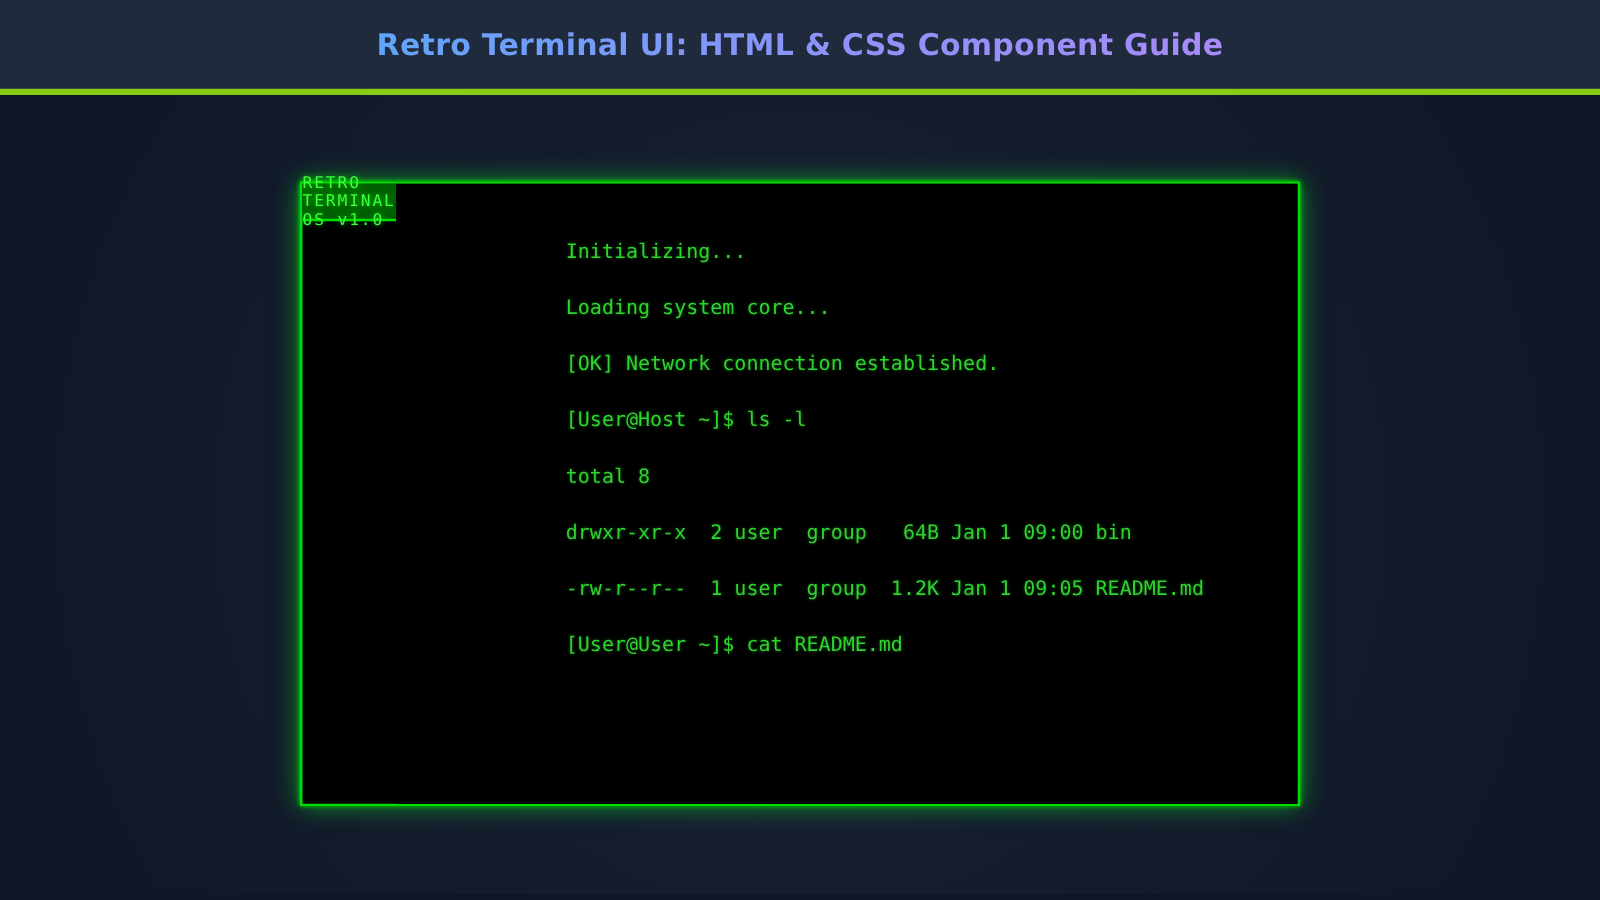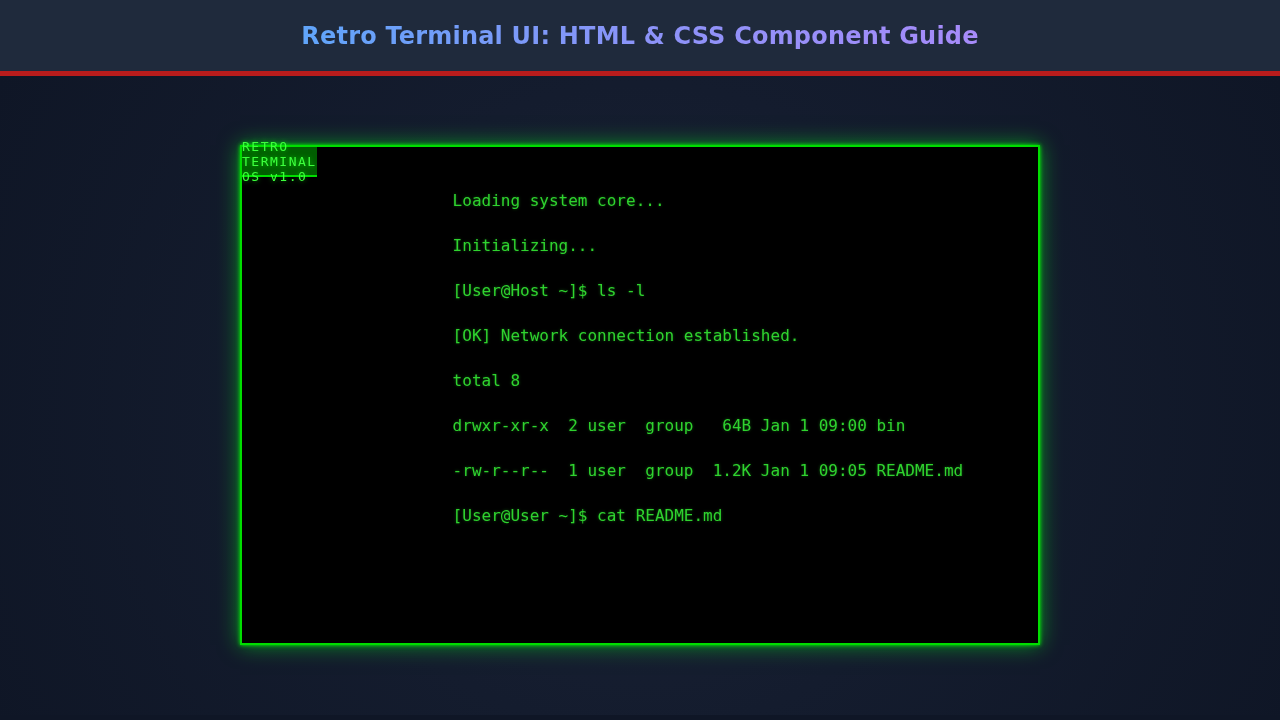--- a/index.html
+++ b/index.html
@@ -3,21 +3,21 @@
 <meta charset="utf-8">
 <style>
   * { margin: 0; padding: 0; box-sizing: border-box; }
   html, body { width: 1280px; height: 720px; overflow: hidden; }
   body { font-family: "DejaVu Sans", "Liberation Sans", sans-serif; background: #0f1626; }
 
   
   .header {
     height: 76px;
     background: #1f2a3c;
-    border-bottom: 5px solid #b91c1c;
+    border-bottom: 5px solid #84cc16;
     display: flex;
     align-items: center;
     justify-content: center;
   }
   .header-title {
     font-size: 24px;
     font-weight: 700;
     letter-spacing: 0.2px;
     background: linear-gradient(90deg, #60a5fa 0%, #8b93f8 50%, #a78bfa 100%);
     -webkit-background-clip: text;
@@ -113,24 +113,24 @@
 
     <div class="terminal">
 
       <div class="terminal-titlebar">
         <span class="terminal-title">RETRO TERMINAL OS v1.0</span>
       </div>
 
       <div class="terminal-body">
 
         <div class="terminal-output">
+          <div class="tline">Initializing...</div>
           <div class="tline">Loading system core...</div>
-          <div class="tline">Initializing...</div>
+          <div class="tline">[OK] Network connection established.</div>
           <div class="tline">[User@Host ~]$ ls -l</div>
-          <div class="tline">[OK] Network connection established.</div>
           <div class="tline">total 8</div>
           <div class="tline">drwxr-xr-x  2 user  group   64B Jan 1 09:00 bin</div>
           <div class="tline">-rw-r--r--  1 user  group  1.2K Jan 1 09:05 README.md</div>
           <div class="tline">[User@User ~]$ cat README.md</div>
         </div>
 
 
       </div>
 
     </div>

